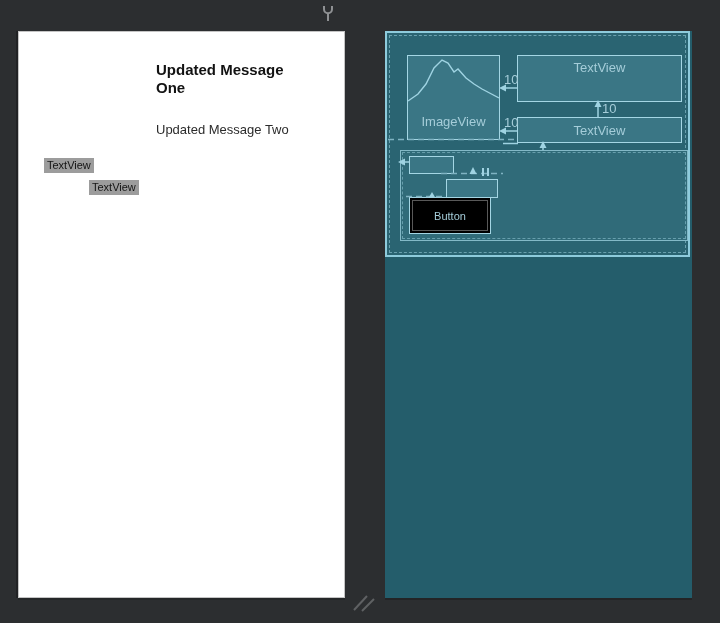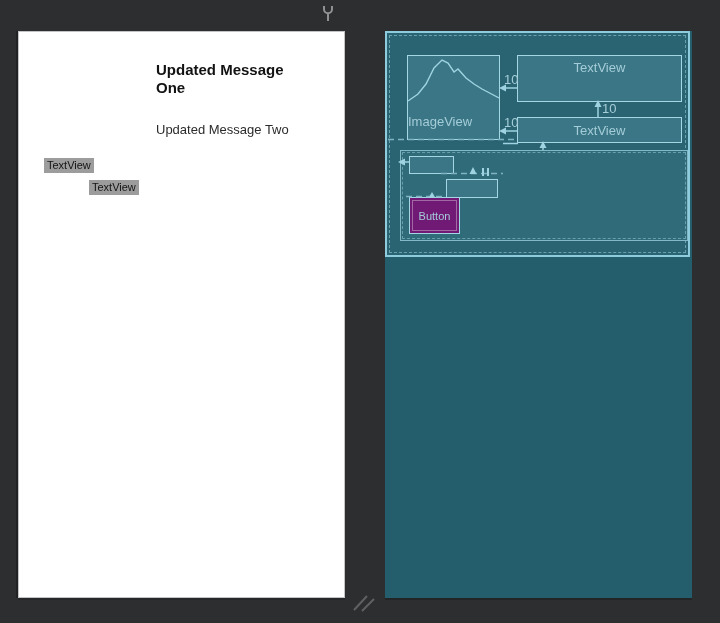--- a/index.html
+++ b/index.html
@@ -45,43 +45,43 @@
     background:#2a6472; border:2px solid #8ecbdc;
   }
   .bp-root-inner {
     position:absolute; inset:2px; border:1px dashed rgba(159,211,226,0.55);
   }
   .bp-box {
     position:absolute; background:#3a7685; border:1px solid #a4d6e4;
     color:#a5cdd9; font-size:13px;
   }
   .bp-imageview { left:22px; top:24px; width:93px; height:85px; }
-  .bp-imageview .lbl { position:absolute; left:0; right:0; top:58px; }
+  .bp-imageview .lbl { position:absolute; left:0; right:0; top:58px; text-align:center; }
   .bp-tv1 { left:132px; top:24px; width:165px; height:47px; }
   .bp-tv1 .lbl { position:absolute; left:0; right:0; top:4px; text-align:center; }
   .bp-tv2 { left:132px; top:86px; width:165px; height:26px; }
   .bp-tv2 .lbl { position:absolute; left:0; right:0; top:5px; text-align:center; }
 
   .m-lbl { position:absolute; color:#a5cdd9; font-size:13px; line-height:11px; }
   .m-top     { left:119px; top:43px; }
   .m-mid     { left:119px; top:86px; }
   .m-between { left:217px; top:72px; }
 
   
   .bp-container {
     position:absolute; left:15px; top:119px; width:288px; height:91px;
     background:#306b79; border:1px solid rgba(159,211,226,0.75);
   }
   .bp-container-inner { position:absolute; inset:1px; border:1px dashed rgba(159,211,226,0.5); }
   .bp-small { position:absolute; background:#3a7685; border:1px solid #a4d6e4; }
   .bp-small1 { left:8px;  top:5px;  width:45px; height:18px; }
   .bp-small2 { left:45px; top:28px; width:52px; height:19px; }
   .bp-button {
-    position:absolute; left:8px; top:46px; width:51px; height:37px;
-    background:#701a75; border:1px solid #a4d6e4;
+    position:absolute; left:8px; top:46px; width:82px; height:37px;
+    background:#000000; border:1px solid #a4d6e4;
     display:flex; align-items:center; justify-content:center;
     color:#a5cdd9; font-size:11px;text-align:right;
   }
   .bp-button .inner { position:absolute; inset:2px; border:1px solid rgba(255,255,255,0.35); }
 
   .overlay { position:absolute; left:0; top:0; width:307px; height:567px; pointer-events:none; }
 </style>
 </head>
 <body>
 

